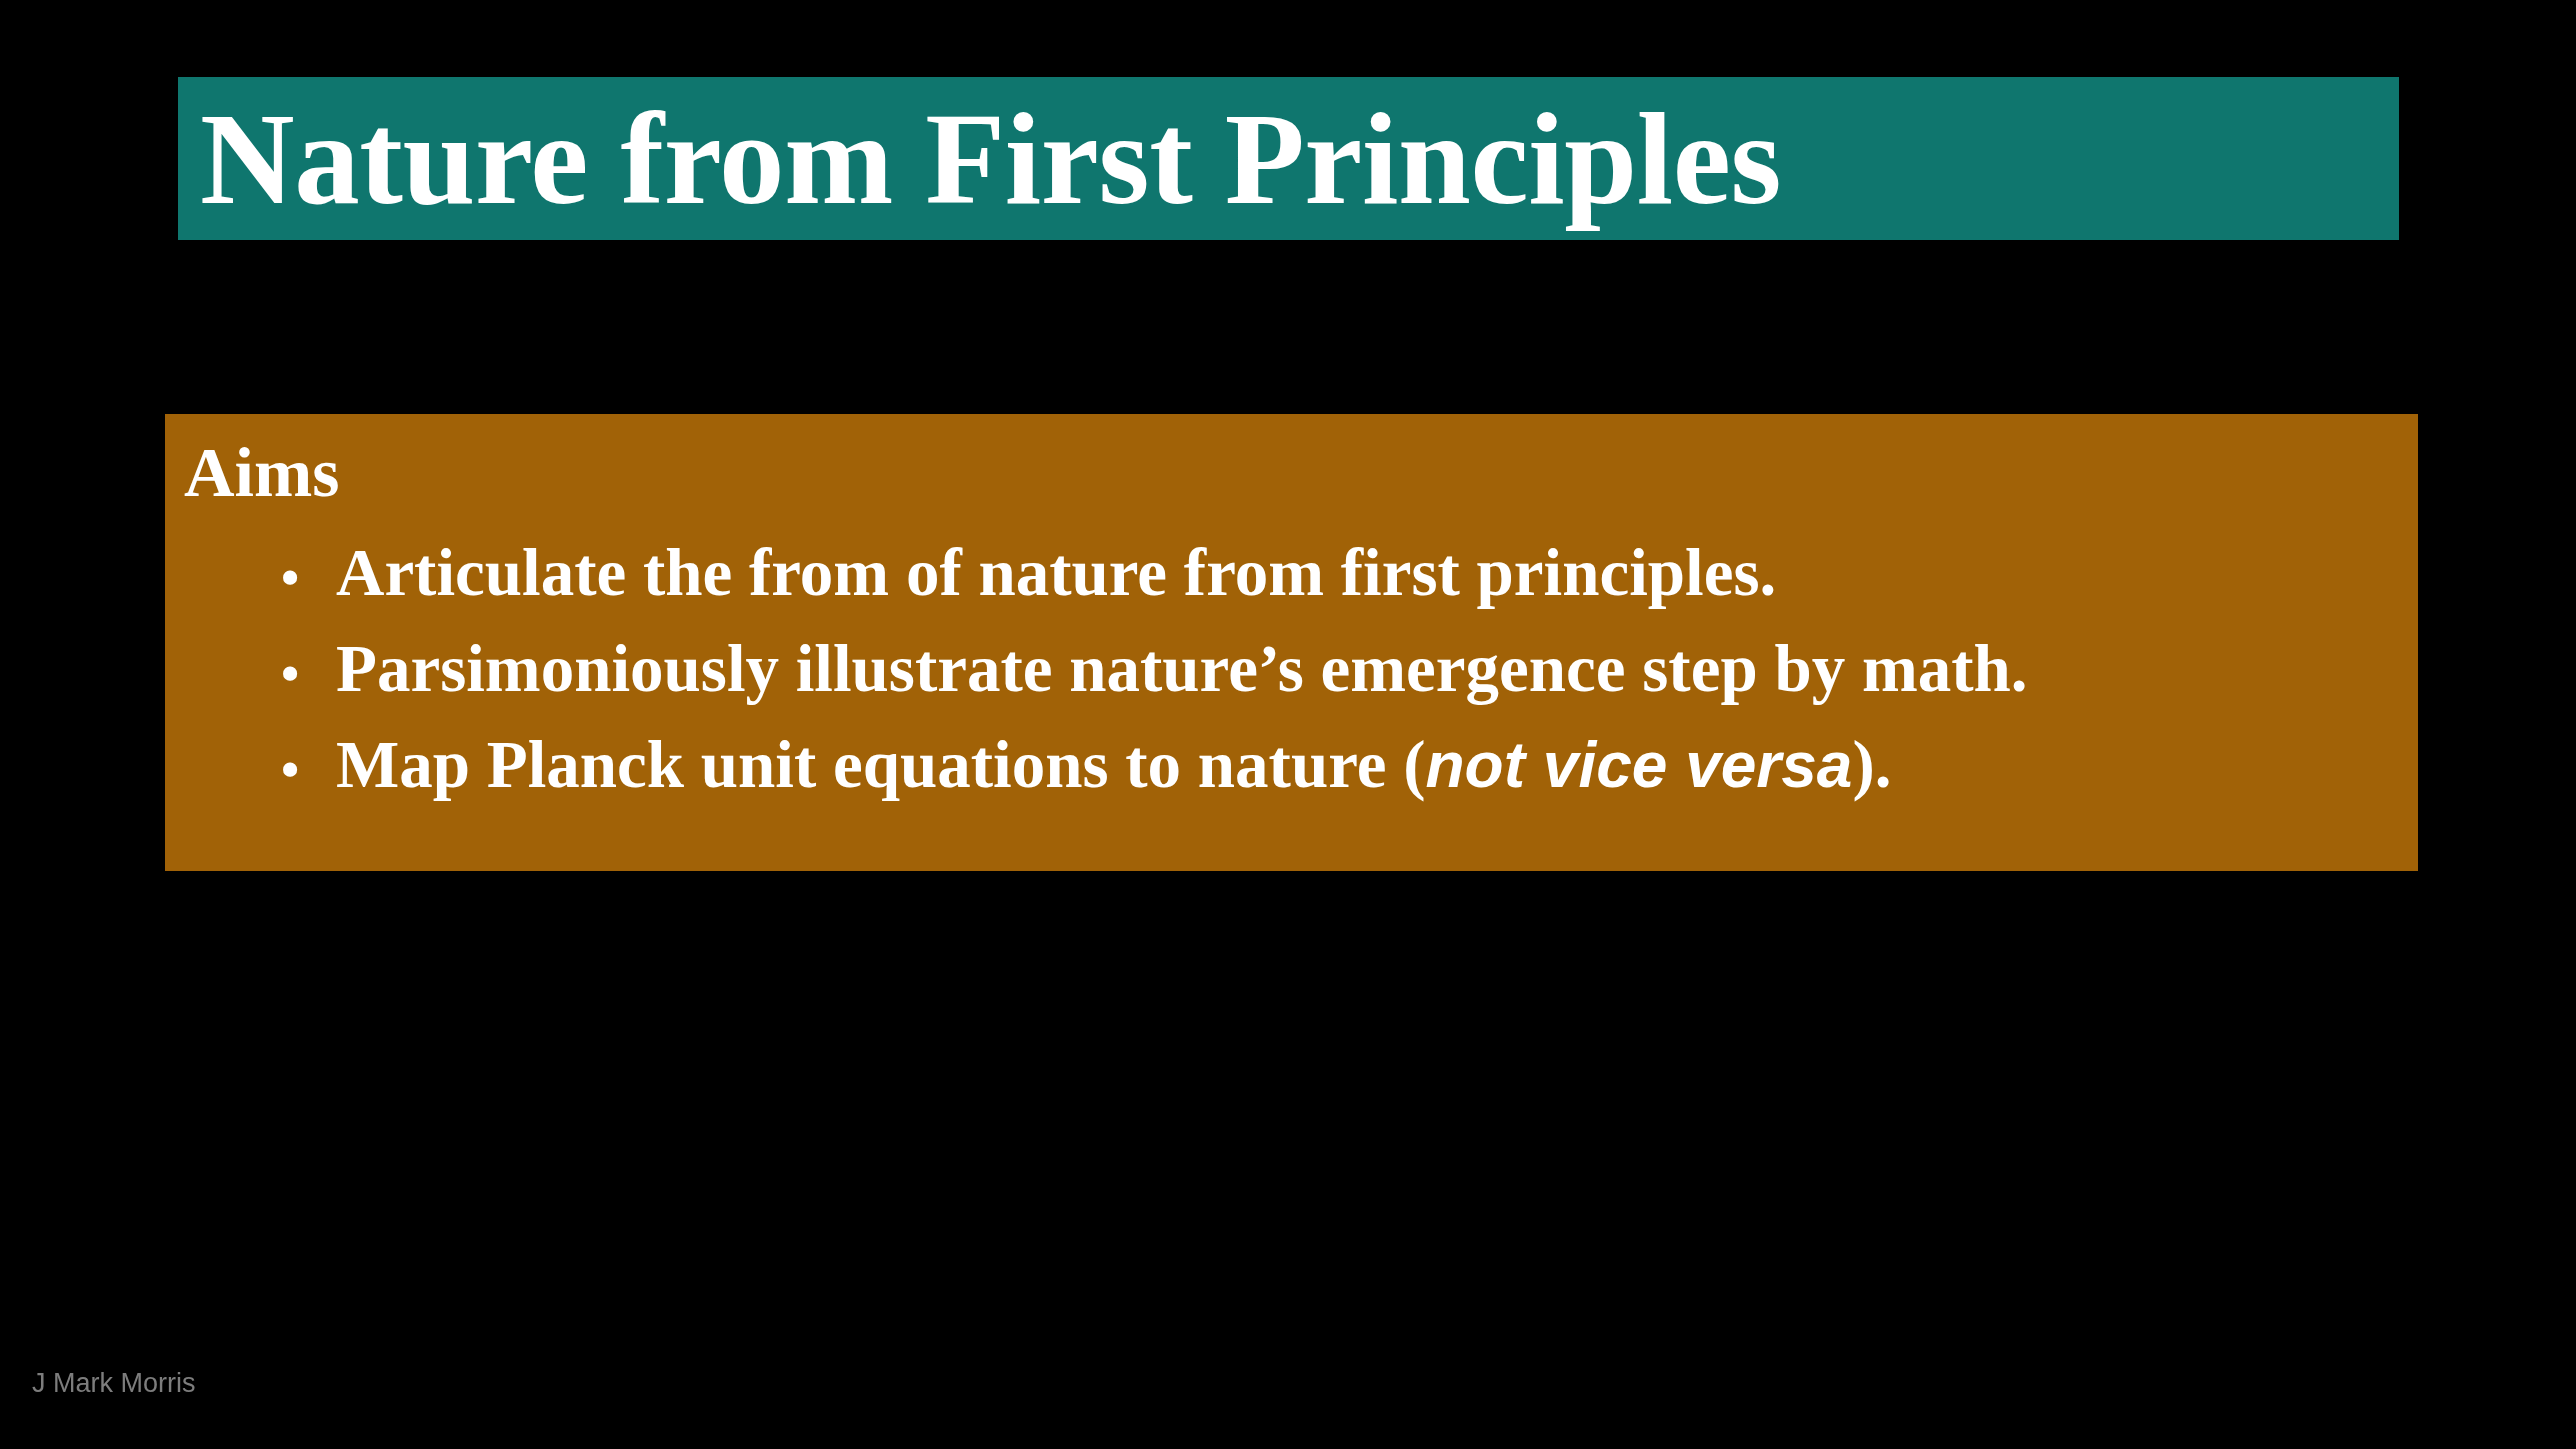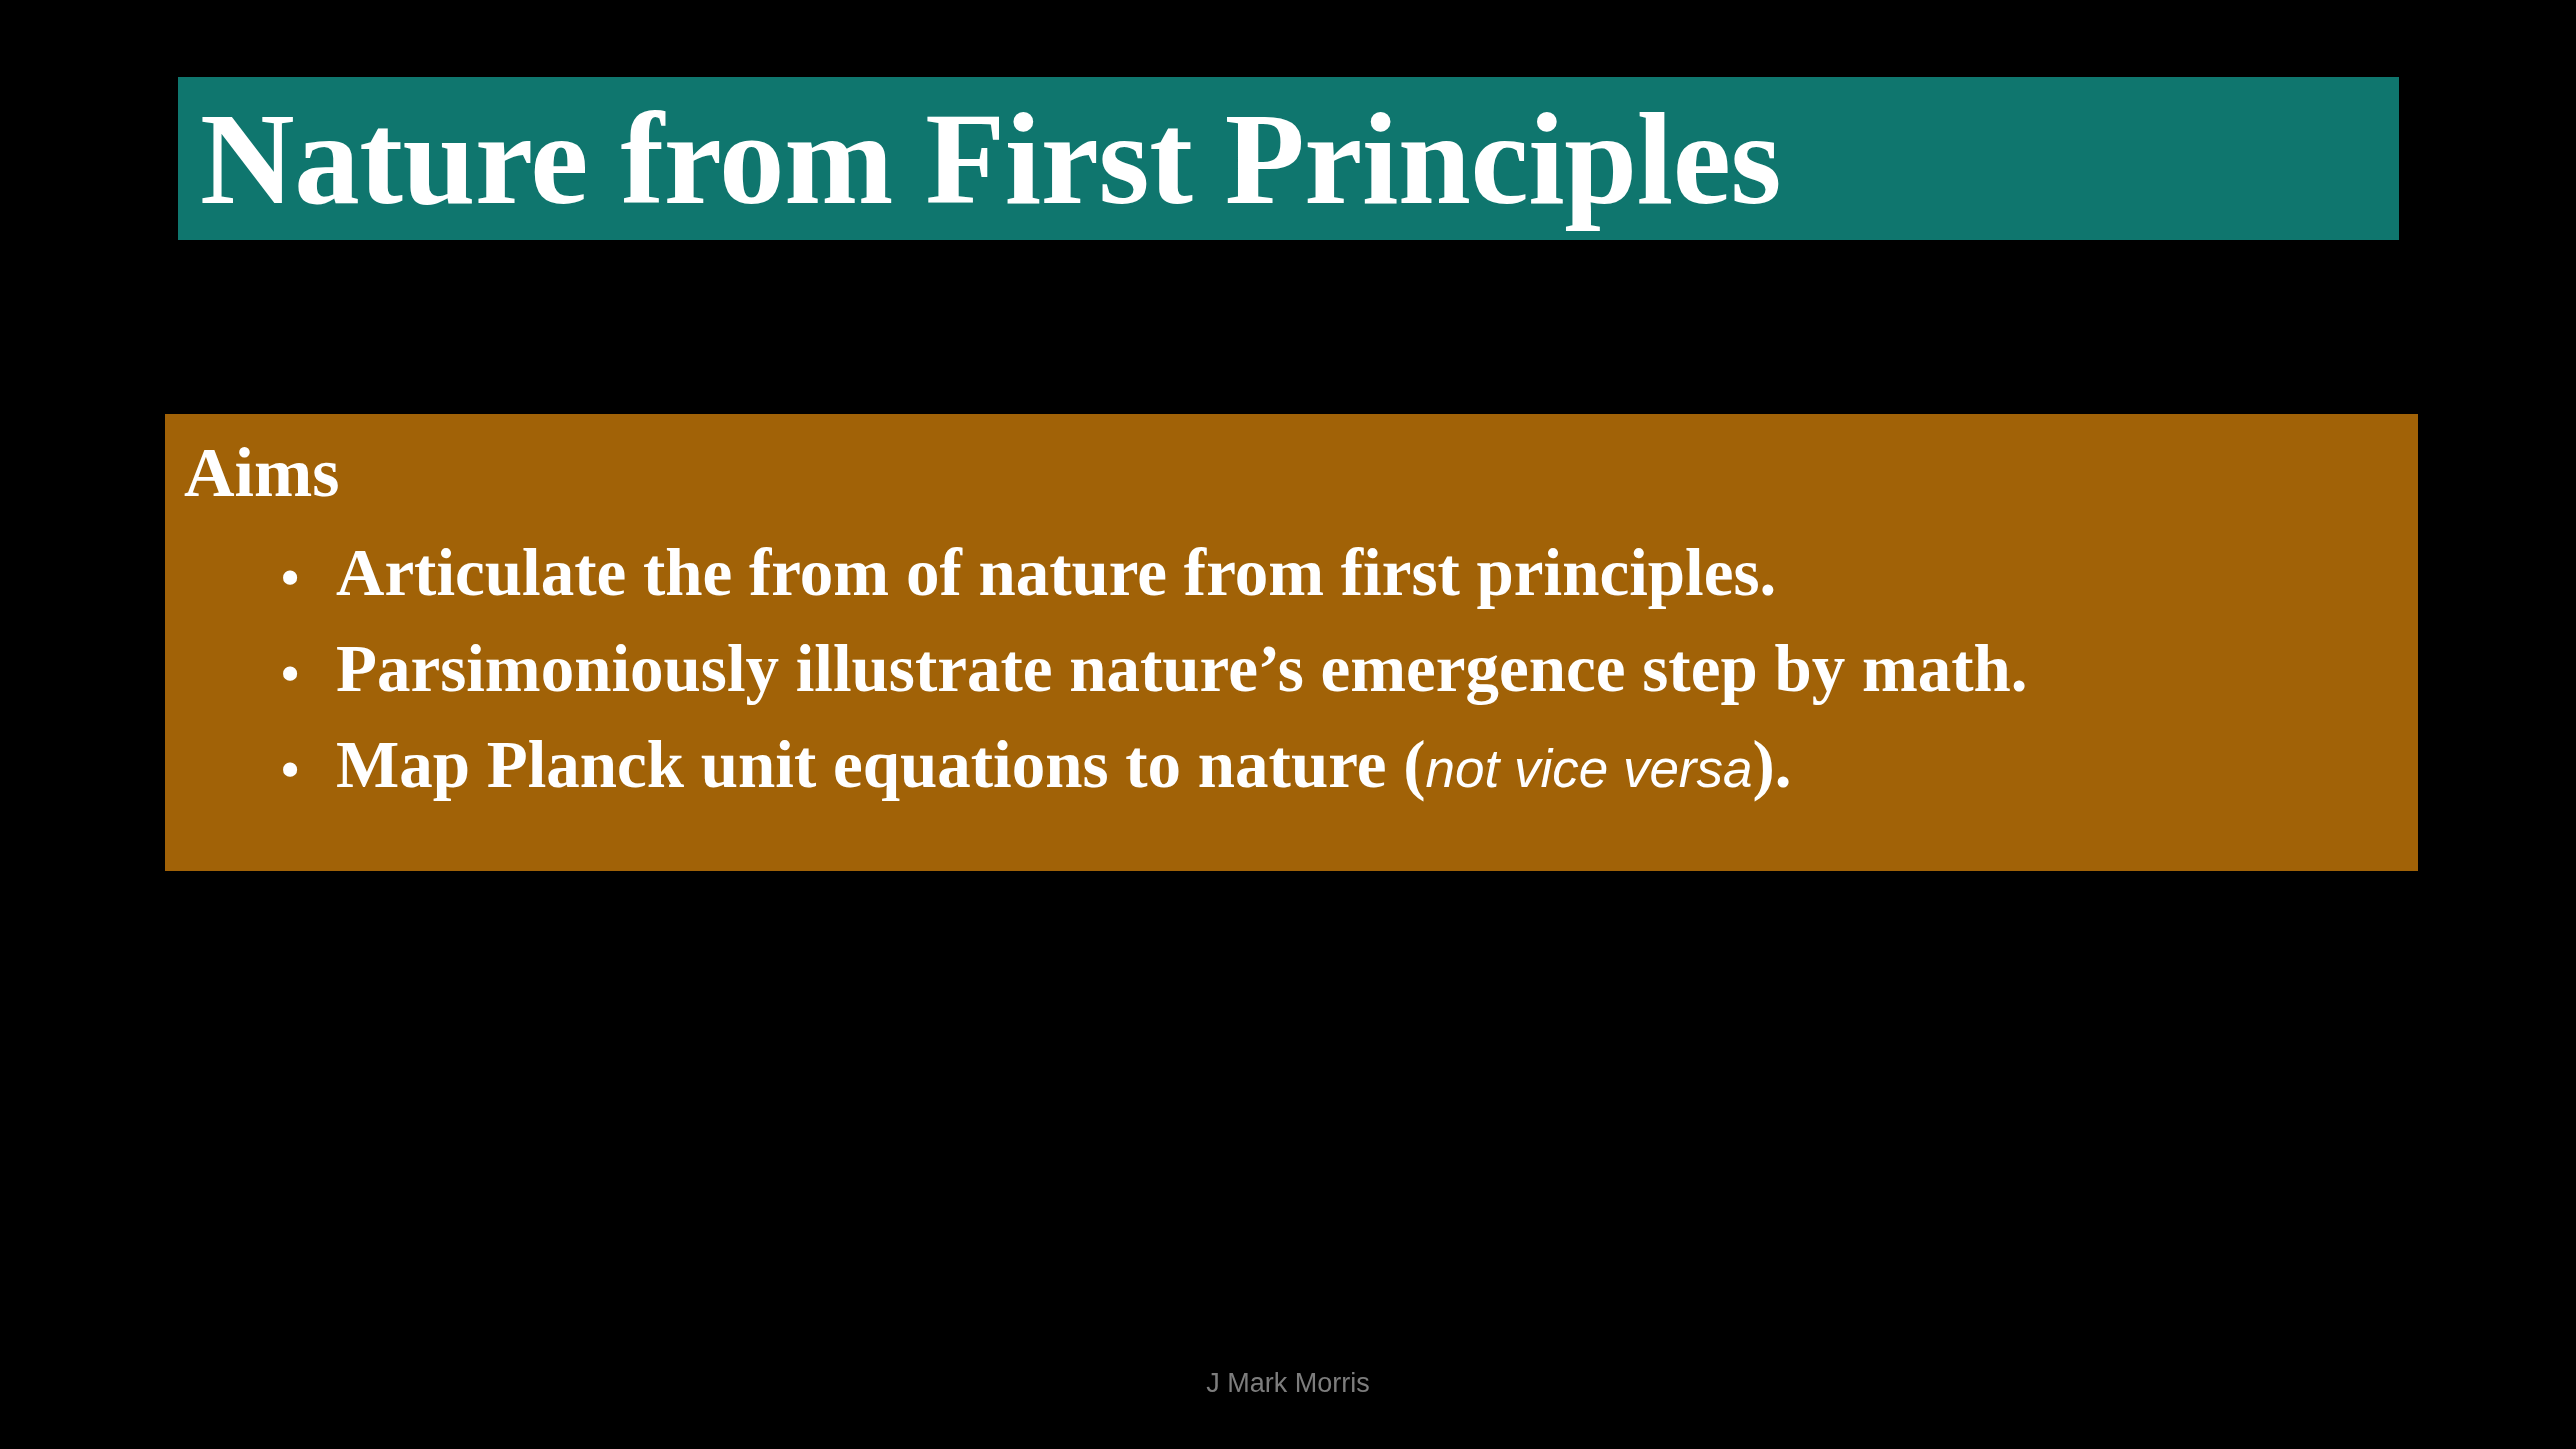--- a/index.html
+++ b/index.html
@@ -91,36 +91,36 @@
     line-height: 90px;
     text-align: left;
     color: #FFFFFF;
   }
   .aims-item-text {
     display: inline-block;
   }
   .em-italic {
     font-style: italic;
     font-family: "Liberation Sans", "DejaVu Sans", sans-serif;
-    font-weight: normal;
-    font-size: 53px;
+    font-weight: bold;
+    font-size: 64px;
   }
 
   
   .footer {
     position: absolute;
     left: 0;
     right: 0;
     top: 1367px;
-    text-align: center;
     color: #7D7D7D;
     font-family: "Liberation Sans", "DejaVu Sans", sans-serif;
     font-weight: normal;
     font-size: 27px;
     line-height: 33px;
+    padding-left: 32px;
   }
 </style>
 </head>
 <body>
 
 <div class="slide">
 
   <div class="title-banner">
     <div class="title-text">Nature from First Principles</div>
   </div>

